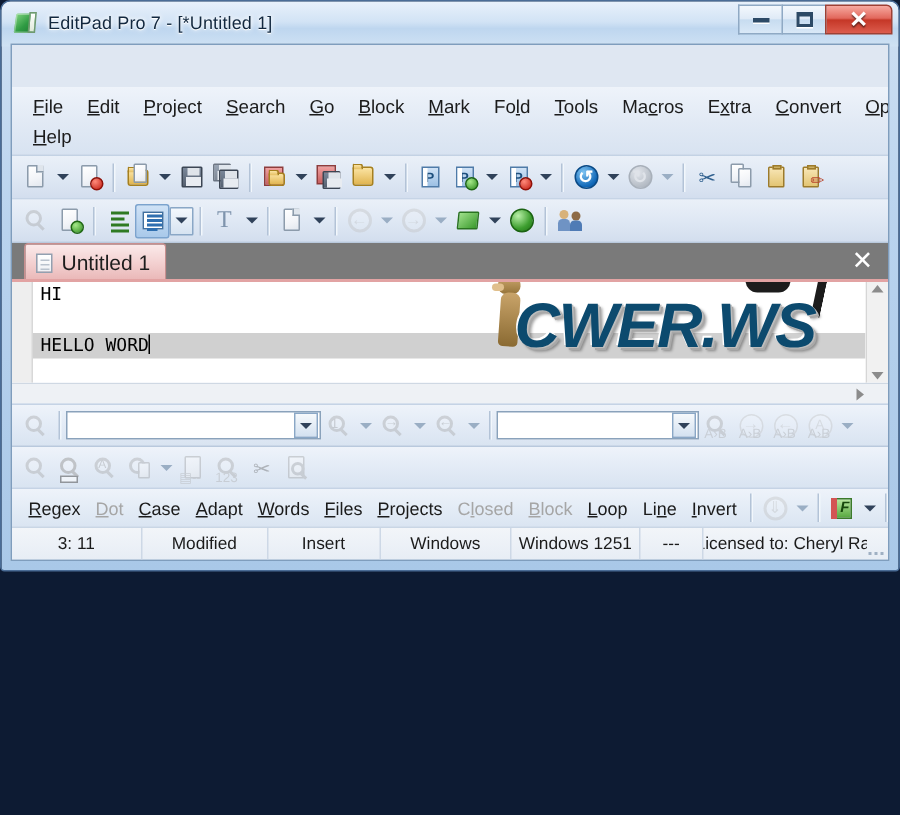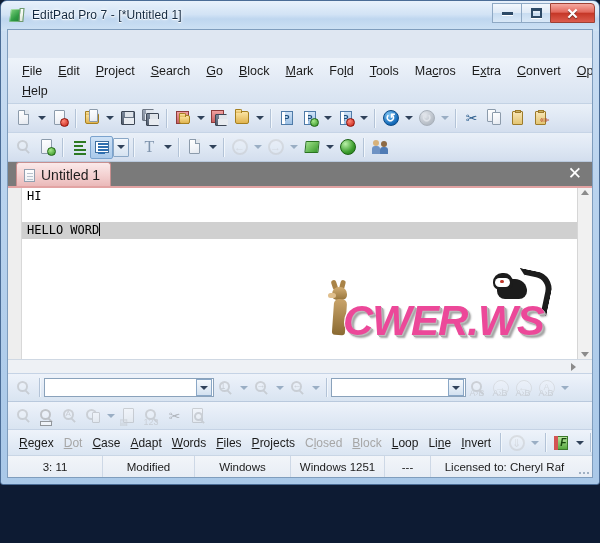--- a/index.html
+++ b/index.html
@@ -3,21 +3,21 @@
 <meta charset="utf-8">
 <style>
   html,body{margin:0;padding:0;}
   body{
     width:600px;height:543px;overflow:hidden;
     font-family:"Liberation Sans",sans-serif;
     background:#0d1b33;
   }
   
   .window{
-    position:absolute;left:0;top:0;width:600px;height:485px;
+    position:absolute;left:0;top:0;width:600px;height:381px;
     box-sizing:border-box;
     background:linear-gradient(180deg,#cfe0f3 0%,#b9d3ee 40%,#a9c8e8 100%);
     border:1px solid #4a6c96;
     border-radius:7px 7px 3px 3px;
     overflow:hidden;
   }
   .frame-glow{
     position:absolute;left:0;top:0;right:0;height:30px;
     background:linear-gradient(180deg,#e8f1fb 0%,#d2e3f5 45%,#bed6ef 60%,#cfe2f4 100%);
     border-radius:6px 6px 0 0;
@@ -293,21 +293,21 @@
   
   .watermark{
     position:absolute;right:12px;bottom:8px;width:240px;height:80px;
     pointer-events:none;user-select:none;
   }
   .wm-text{
     position:absolute;left:18px;bottom:6px;
     font-family:"Liberation Sans",sans-serif;
     font-size:42px;font-weight:bold;font-style:italic;
     letter-spacing:-1px;
-    color:#ec4899;
+    color:#0c4a6e;
     text-shadow:1px 1px 0 #bdbdbd,2px 2px 0 #a8a8a8,3px 3px 2px rgba(0,0,0,.35),
                 -1px -1px 0 #ffffff;
   }
   .wm-coyote{
     position:absolute;left:0px;bottom:10px;width:34px;height:58px;
   }
   .wm-coyote .body{
     position:absolute;left:8px;top:16px;width:13px;height:36px;
     background:linear-gradient(180deg,#c9a46a,#8a6a32);border-radius:5px 5px 3px 3px;
     transform:rotate(4deg);
@@ -904,20 +904,21 @@
       <span class="tarrow">
           <i class="caret"></i>
         </span>
       <i class="sep"></i>
 
     </div>
 
     <div class="statusbar">
       <span class="scell" style="width:95px;">3: 11</span>
       <span class="scell" style="width:92px;">Modified</span>
+      <span class="scell" style="width:82px;">Insert</span>
       <span class="scell" style="width:96px;">Windows</span>
       <span class="scell" style="width:94px;">Windows 1251</span>
       <span class="scell" style="width:46px;">---</span>
       <span class="scell" style="flex:1 1 auto;border-right:none;">Licensed to: Cheryl Raf</span>
       <span class="grip">
           <i></i>
           <i></i>
           <i></i>
         </span>
     </div>

